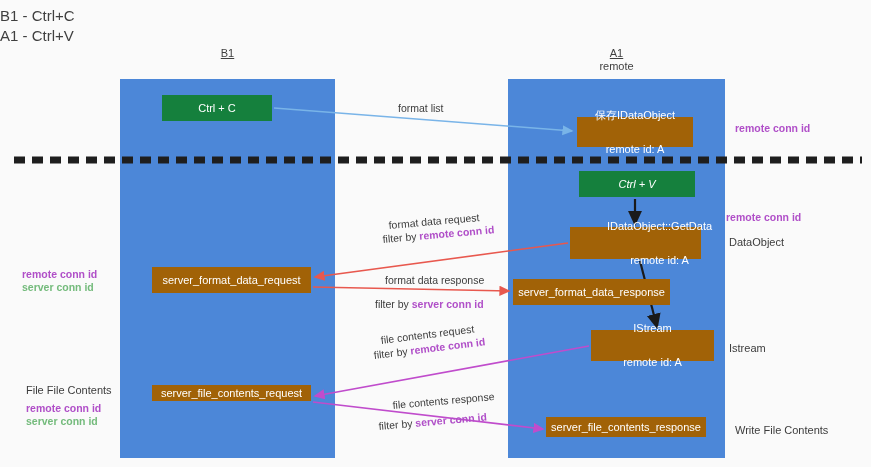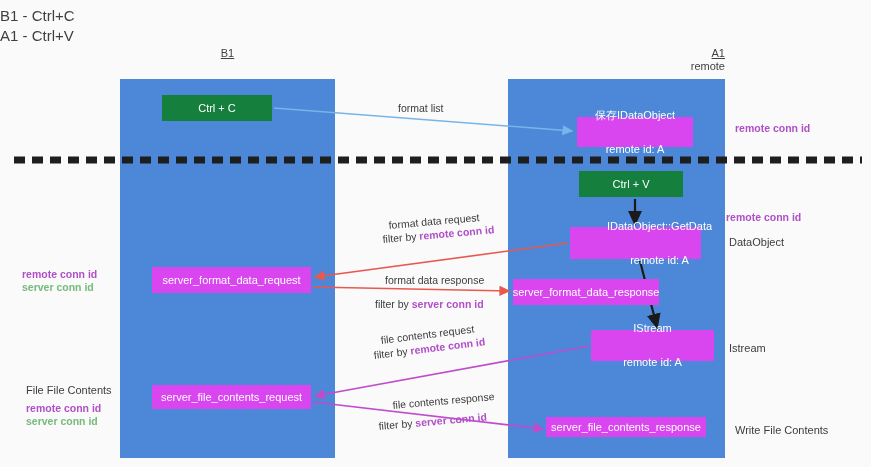--- a/index.html
+++ b/index.html
@@ -16,49 +16,49 @@
   .lane{position:absolute;background:#4c87d8;}
   #lane-b1{left:120px;top:79px;width:215px;height:379px;}
   #lane-a1{left:508px;top:79px;width:217px;height:379px;}
 
   
   .lane-head{
     position:absolute;text-align:center;
     font-size:11px;line-height:13px;color:#3f3f3f;
   }
   #head-b1{left:120px;top:47px;width:215px;}
-  #head-a1{left:508px;top:47px;width:217px;text-align:right;}
+  #head-a1{left:508px;top:47px;width:217px;}
   .lane-head .hl1{display:block;text-decoration:underline;}
   .lane-head .hl2{display:block;}
 
   
   #title{
     position:absolute;left:0;top:6px;width:871px;text-align:left;
     font-size:15px;line-height:20px;color:#3f3f3f;
   }
   #title span{display:block;}
 
   
   .node{
     position:absolute;box-sizing:border-box;
     display:flex;flex-direction:column;align-items:center;justify-content:center;
     color:#ffffff;font-size:11px;line-height:13px;text-align:center;
   }
   .node.green{background:#15803d;}
-  .node.orange{background:#d946ef;align-items:center;}
+  .node.orange{background:#a16207;align-items:center;}
   .node .l2{font-size:11px;margin-top:21px;}
 
   #n-ctrlc{left:162px;top:95px;width:110px;height:26px;}
   #n-save{left:577px;top:117px;width:116px;height:30px;}
-  #n-ctrlv{left:579px;top:171px;width:104px;height:26px;}
+  #n-ctrlv{left:579px;top:171px;width:116px;height:26px;font-style:italic;}
   #n-getdata{left:570px;top:227px;width:131px;height:32px;padding-left:48px;}
   #n-sfdreq{left:152px;top:267px;width:159px;height:26px;}
-  #n-sfdres{left:513px;top:279px;width:146px;height:26px;}
+  #n-sfdres{left:513px;top:279px;width:157px;height:26px;}
   #n-istream{left:591px;top:330px;width:123px;height:31px;}
-  #n-sfcreq{left:152px;top:385px;width:159px;height:24px;}
+  #n-sfcreq{left:152px;top:385px;width:159px;height:16px;}
   #n-sfcres{left:546px;top:417px;width:160px;height:20px;}
 
   
   .annot{position:absolute;font-size:10.5px;line-height:13px;font-weight:bold;}
   .annot.plain{font-weight:normal;color:#3c3c3c;font-size:11px;text-align:center;}
   .purple{color:#b04fc8;}
   .green-t{color:#74bb7c;}
 
   #a-remote1{left:735px;top:122px;}
   #a-remote2{left:726px;top:211px;}

